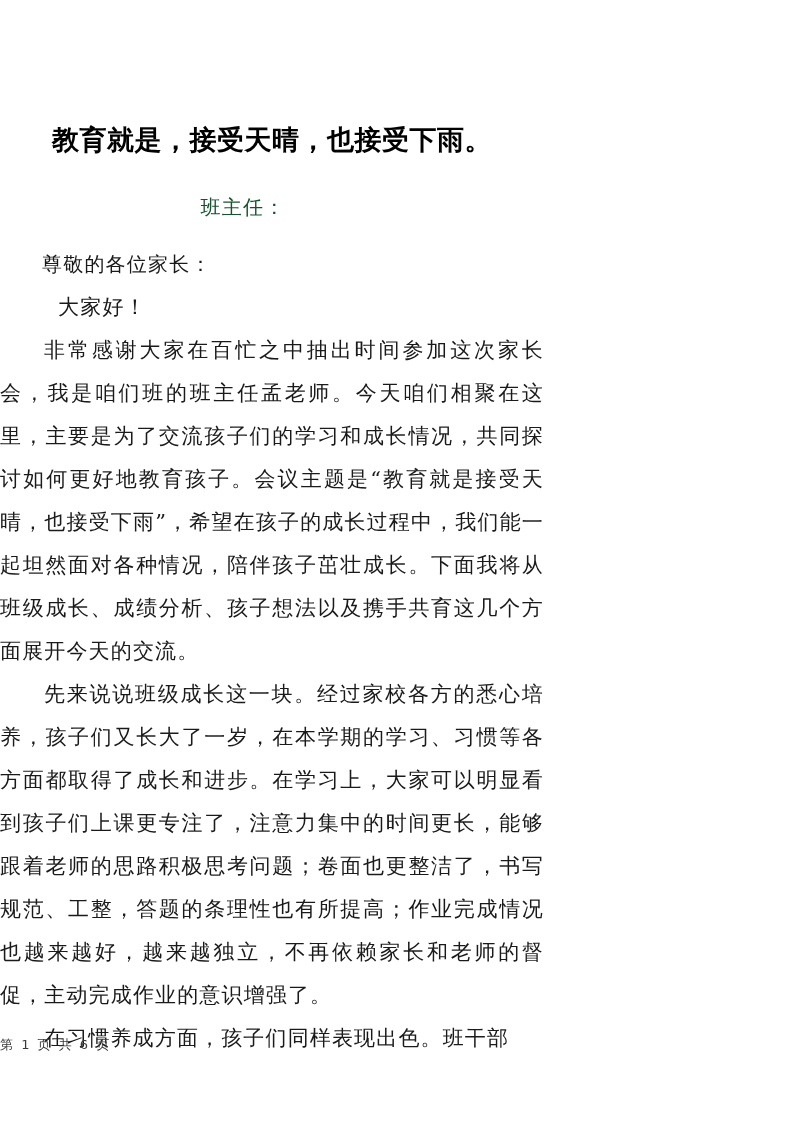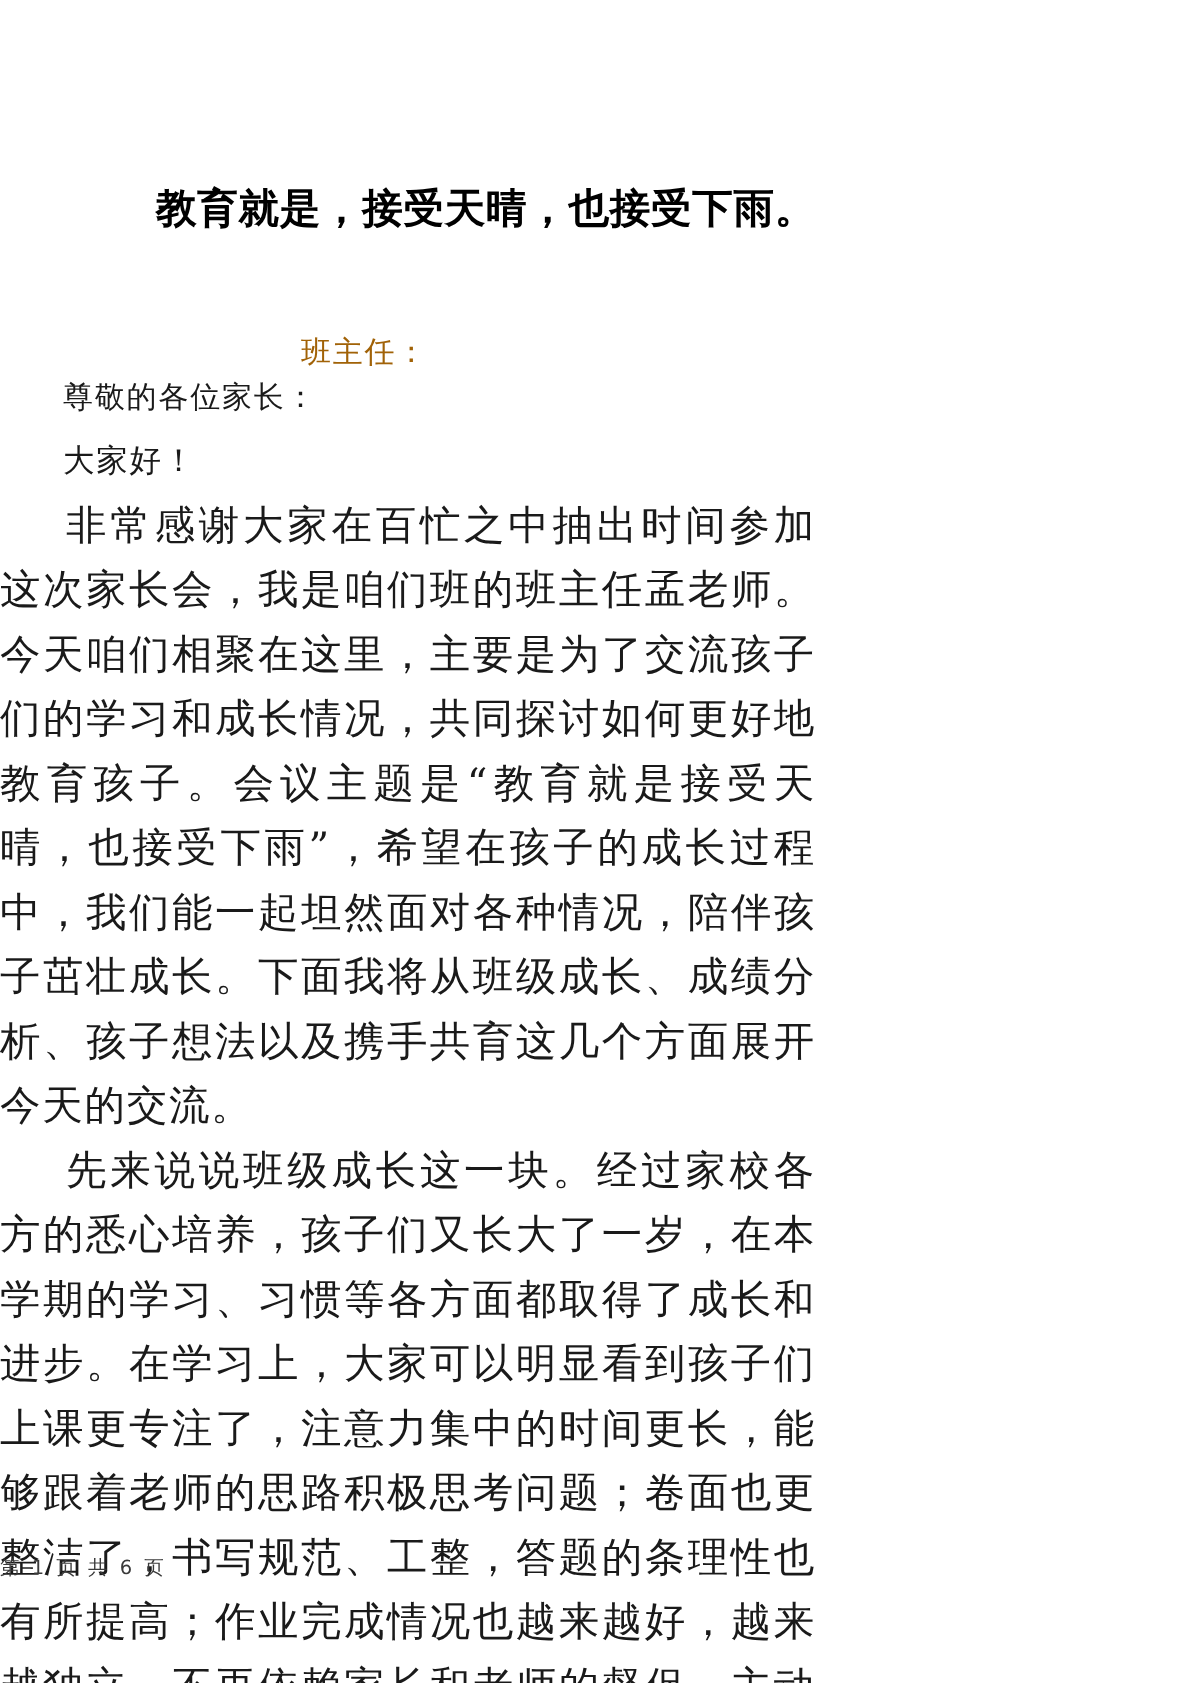--- a/index.html
+++ b/index.html
@@ -26,79 +26,78 @@
     background: #ffffff;
   }
 
   .doc-title {
     margin: 0;
     padding: 0;
     font-size: 27px;
     font-weight: bold;
     line-height: 1;
     letter-spacing: 0.5px;
-    text-align: right;
+    text-align: center;
     color: #000000;
     position: absolute;
     left: 0;
     top: 126px;
     width: 544px;
     white-space: nowrap;
   }
 
   .subtitle-line {
     position: absolute;
     left: 0;
     top: 197px;
     width: 544px;
     text-align: center;
     font-size: 20px;
     line-height: 1;
     letter-spacing: 1.2px;
-    color: #a16207;
+    color: #14532d;
     padding-right: 58px;
     box-sizing: border-box;
-    margin-top: 27px;
   }
 
   .salutation {
     position: absolute;
     left: 0;
     top: 243px;
     width: 544px;
     font-size: 20px;
     line-height: 43px;
     letter-spacing: 1.2px;
     text-indent: 42px;
     color: #1a1a1a;
   }
 
   .greeting {
     position: absolute;
-    left: 0;
+    left: 16px;
     top: 286px;
     width: 544px;
     font-size: 21px;
     line-height: 43px;
     letter-spacing: 1.2px;
     text-indent: 42px;
     color: #1a1a1a;
   }
 
   .para-block {
     position: absolute;
     left: 0;
     top: 329px;
     width: 544px;
   }
 
   .para {
     margin: 0;
     padding: 0;
-    font-size: 27px;
+    font-size: 21px;
     line-height: 43px;
     letter-spacing: 1.15px;
     text-indent: 44px;
     text-align: justify;
     text-justify: inter-character;
     color: #1a1a1a;
     word-break: break-all;
   }
 
   .footer {

